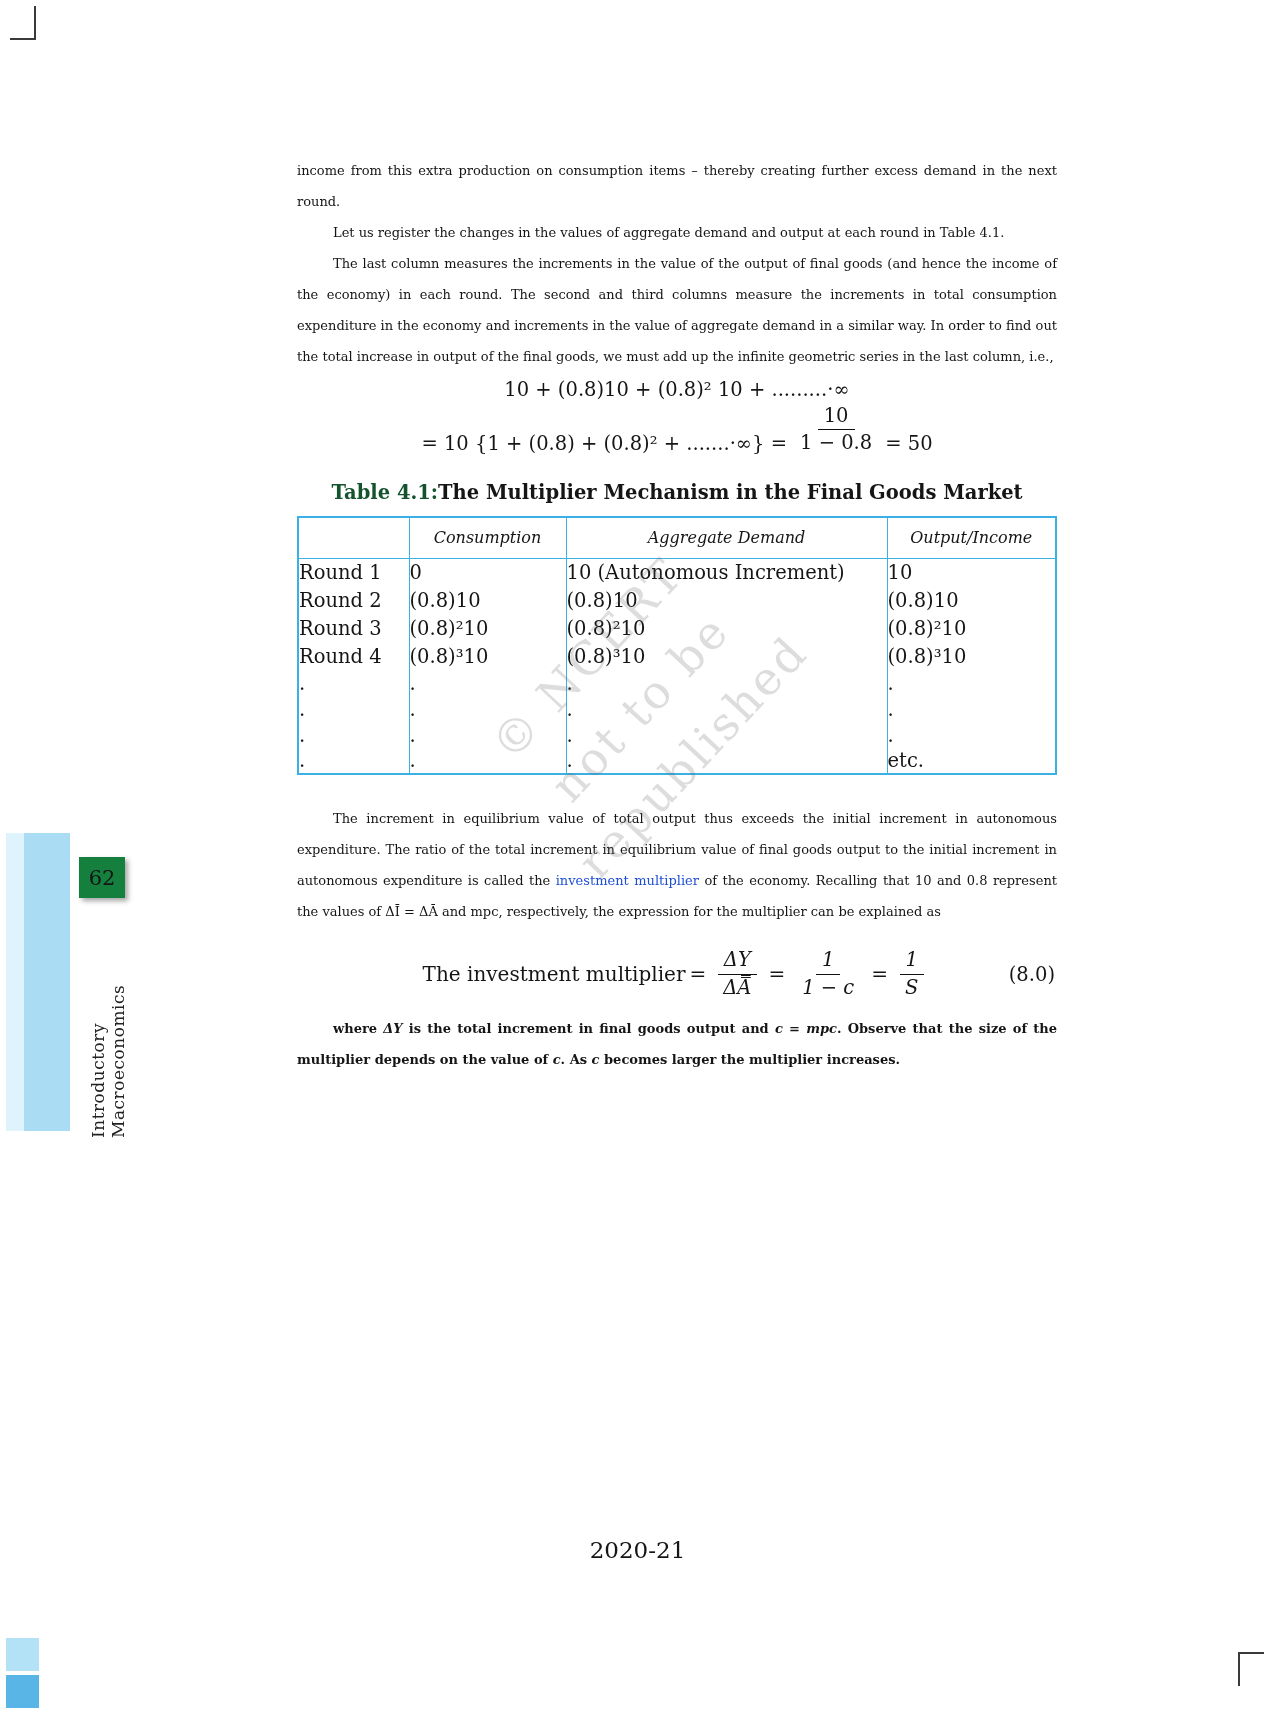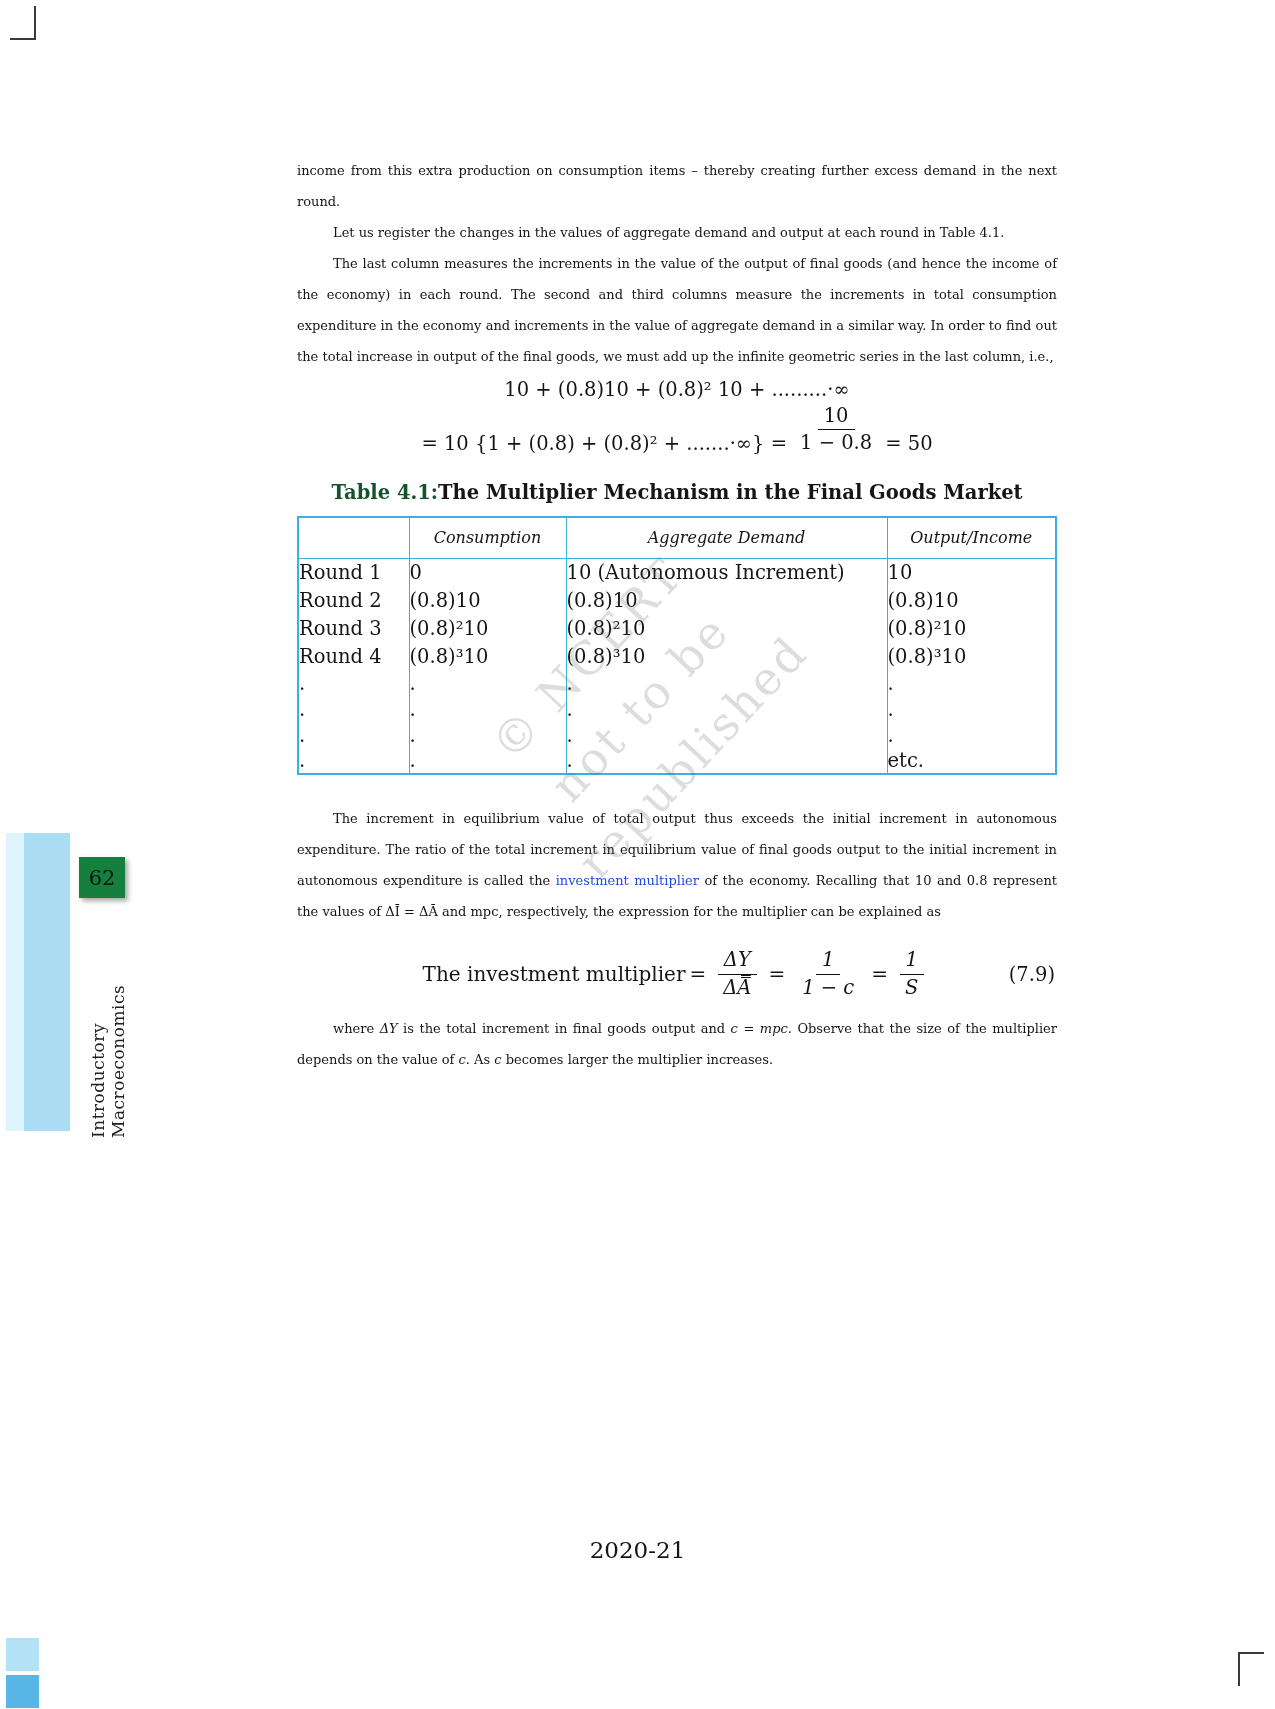--- a/index.html
+++ b/index.html
@@ -60,21 +60,21 @@
   td.c-cons{padding-left:24px;}
   td.c-agg{padding-left:30px;}
   td.c-out{padding-left:46px;}
   
   .eq45{position:relative;margin:22px 0 14px 0;display:flex;
     justify-content:center;align-items:center;font-size:20px;}
   .eq45 .eqnum{position:absolute;right:2px;top:50%;transform:translateY(-50%);
     font-style:normal;font-size:19.5px;}
   .eqsign{margin:0 4px;}
   .p-after-table{margin-top:28px;}
-  .p-where{margin-top:3px;}
+  .p-where{margin-top:3px;font-weight:bold;}
   
   .footer{position:absolute;left:0;top:1537px;width:1275px;text-align:center;
     font-size:23px;z-index:2;}
 </style>
 </head>
 <body>
 
 <div class="crop-tl"></div>
 <div class="crop-br"></div>
 
@@ -195,20 +195,20 @@
     <span class="eqsign">=</span>
     <span class="frac mi">
       <span class="num">1</span>
       <span class="den">1 − c</span>
     </span>
     <span class="eqsign">=</span>
     <span class="frac mi">
       <span class="num">1</span>
       <span class="den">S</span>
     </span>
-    <span class="eqnum">(7.9)</span>
+    <span class="eqnum">(8.0)</span>
   </div>
 
   <p class="para indent p-where"><span>where </span><span class="mi">ΔY</span><span> is the total increment in final goods output and </span><span class="mi">c = mpc</span><span>. Observe that the size of the multiplier depends on the value of </span><span class="mi">c</span><span>. As </span><span class="mi">c</span><span> becomes larger the multiplier increases.</span></p>
 
 </div>
 
 <div class="footer">2020-21</div>
 
 </body></html>

